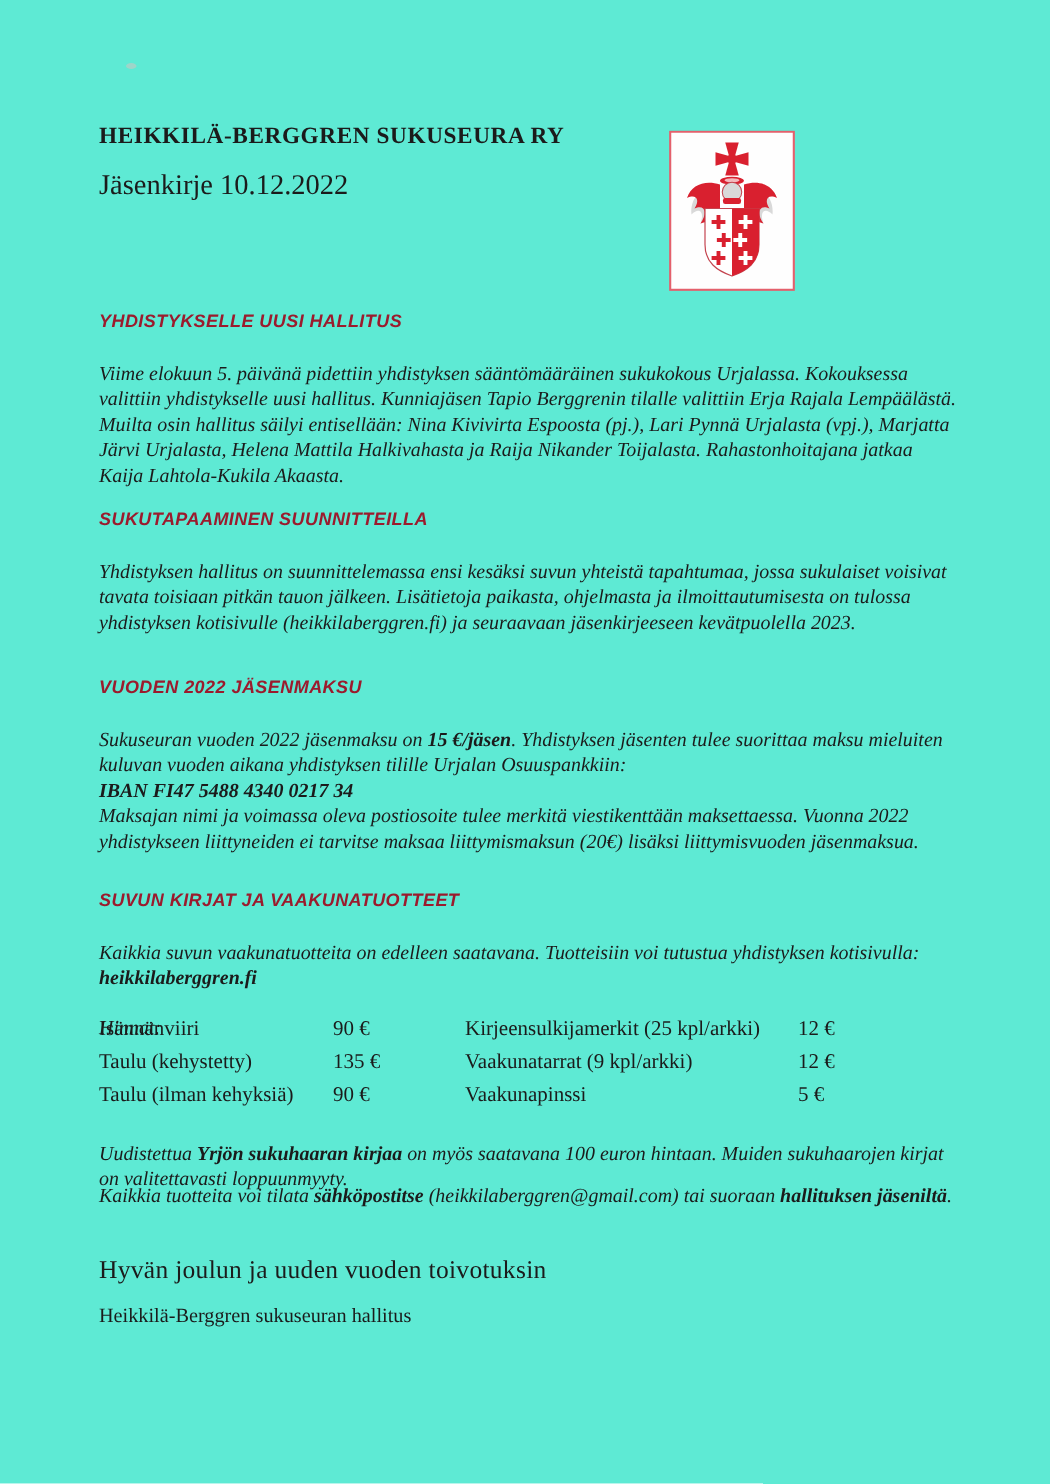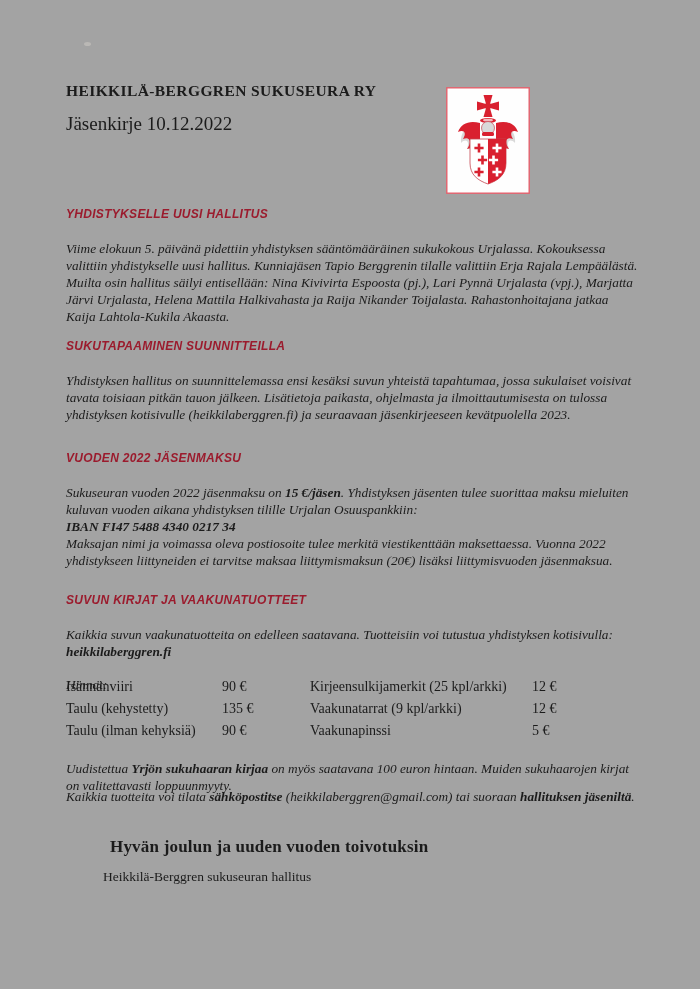--- a/index.html
+++ b/index.html
@@ -1,19 +1,19 @@
 <!DOCTYPE html>
 <html><head>
 <meta charset="utf-8">
 <style>
   html, body { margin:0; padding:0; background:#ffffff; }
   .page {
     position:relative;
     width:700px; height:989px;
-    background:#a3a3a3;
+    background:#5eead4;
     color:#1b1b1b;
     font-family:"Liberation Serif", serif;
     overflow:hidden;
   }
   .abs { position:absolute; left:66px; width:574px; }
 
   .doc-title {
     font-weight:bold; font-size:15.5px; letter-spacing:0.4px;
   }
   .date-line { font-size:19px; }
@@ -27,21 +27,21 @@
   .body-p { font-size:13.3px; line-height:17px; margin:0;font-style:italic; }
   .body-p b { font-weight:bold; }
   .iban-line { font-weight:bold; }
 
   .price-grid {
     display:grid;
     grid-template-columns:156px 88px 222px 1fr;
     font-size:14px; line-height:22px;
   }
 
-  .closing-h { font-weight:bold; font-size:17px; letter-spacing:0.2px;margin-left:44px; }
+  .closing-h { font-weight:normal; font-size:17px; letter-spacing:0.2px; }
   .closing-sig { font-size:13.5px; }
 
   .crest-box { position:absolute; left:446px; top:87px; width:84px; height:107px; }
   .crest-box svg { display:block; width:100%; height:100%; }
 
   .scan-speck {
     position:absolute; left:84px; top:42px; width:7px; height:4px;
     background:#c9c6c2; border-radius:50%; opacity:0.6;
   }
 </style>
@@ -139,15 +139,15 @@
     <span>90 €</span>
     <span>Vaakunapinssi</span>
     <span>5 €</span>
   </div>
 
   <p class="abs body-p" style="top:736px;margin-top:24px;"><span>Uudistettua </span><b>Yrjön sukuhaaran kirjaa</b><span> on myös saatavana 100 euron hintaan. Muiden sukuhaarojen kirjat on valitettavasti loppuunmyyty.</span></p>
 
   <p class="abs body-p" style="top:788px;"><span>Kaikkia tuotteita voi tilata </span><b>sähköpostitse</b><span> (heikkilaberggren@gmail.com) tai suoraan </span><b>hallituksen jäseniltä</b><span>.</span></p>
 
   <div class="abs closing-h" style="top:837px;">Hyvän joulun ja uuden vuoden toivotuksin</div>
-  <div class="abs closing-sig" style="top:869px;margin-left:37px;">Heikkilä-Berggren sukuseuran hallitus</div>
+  <div class="abs closing-sig" style="top:869px;">Heikkilä-Berggren sukuseuran hallitus</div>
 
 </div>
 
 </body></html>

